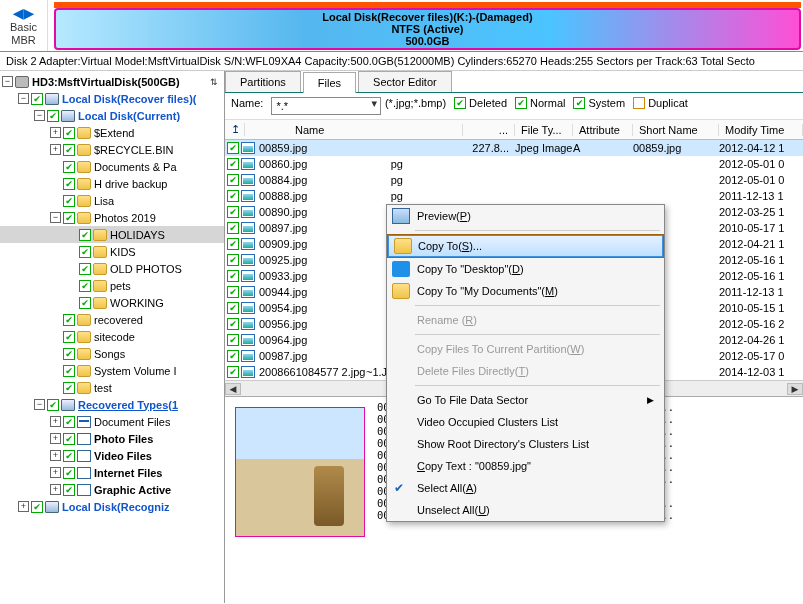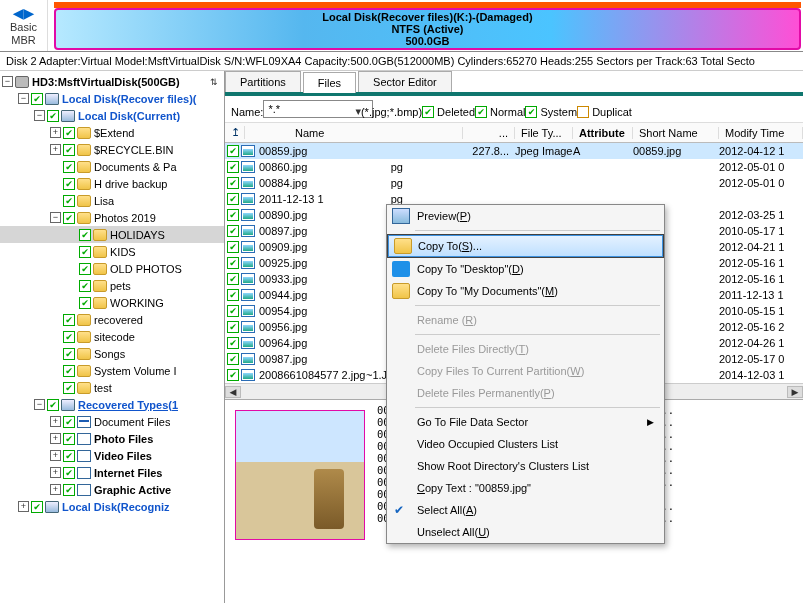--- a/index.html
+++ b/index.html
@@ -28,38 +28,38 @@
 .part-icon { width: 14px; height: 12px; margin-right: 3px; flex-shrink: 0; background: linear-gradient(#eef, #9bd); border: 1px solid #467; border-radius: 1px; }
 .doc-icon { width: 14px; height: 12px; margin-right: 3px; flex-shrink: 0; background: #fff; border: 1px solid #369; position: relative; }
 .doc-icon.blue::after { content:""; position:absolute; left:1px; right:1px; top:3px; height:2px; background:#1b5cb3; }
 .tree-row .txt { overflow: hidden; text-overflow: ellipsis; }
 .hd-txt { font-weight: bold; }
 .part-txt { color: #1155cc; font-weight: bold; }
 .type-txt { color: #1155cc; font-weight: bold; text-decoration: underline; }
 .sel { background: #d6d6d6; }
 .updn { margin-left: auto; width: 14px; font-size: 9px; color: #333; flex-shrink: 0; }
 .right { flex: 1; display: flex; flex-direction: column; overflow: hidden; }
-.tabs { display: flex; border-bottom: 4px solid #0f766e; }
+.tabs { display: flex; border-bottom: 1px solid #0f766e; }
 .tab { padding: 4px 14px; border: 1px solid #aaa; border-bottom: none; margin-right: 2px; background: #f4f4f4; }
 .tab.active { background: #fff; font-weight: normal; position: relative; top: 1px; }
-.filterbar { display: flex; align-items: flex-end; padding: 4px 6px; border-bottom: 1px solid #ddd; white-space: nowrap; }
+.filterbar { display: flex; align-items: flex-start; padding: 4px 6px; gap: 8px; border-bottom: 1px solid #ddd; white-space: nowrap; }
 .filterbar .name-lbl { }
 .filterbar input.filter { width: 110px; border: 1px solid #888; height: 18px; padding: 0 4px; }
 .filterbar .combo-arrow { margin-left: -18px; color: #333; }
 .cbopt { display: flex; align-items: center; gap: 3px; }
 .cb { width: 12px; height: 12px; border: 1px solid #0a0; text-align: center; line-height: 10px; font-size: 9px; }
 .cb.on::before { content:"✔"; color:#0a0; }
 .cb.off { border-color: #c80; }
 .cols { display: flex; border-bottom: 1px solid #bbb; background: #fafafa; height: 20px; align-items: center; }
 .cols > div { padding: 0 6px; border-right: 1px solid #ddd; overflow: hidden; white-space: nowrap; }
 .c-up { width: 20px; text-align: center; color: #036; }
 .c-name { flex: 1; margin-left: 44px; }
 .c-dots { width: 52px; text-align: right; }
 .c-type { width: 58px; }
-.c-attr { width: 60px; font-weight: bold; }
+.c-attr { width: 60px; }
 .c-short { width: 86px; }
 .c-modify { width: 84px; }
 .list { overflow: hidden; position: relative; }
 .row { display: flex; align-items: center; height: 16px; }
 .row .chk { margin-left: 2px; }
 .row .jpg-icon { width: 14px; height: 12px; margin-right: 4px; background: #fff; border: 1px solid #2a6cb5; position: relative; flex-shrink: 0; }
 .row .jpg-icon::after { content:""; position:absolute; left:1px; right:1px; top:3px; bottom:1px; background: linear-gradient(#8fd6ff,#2a8); }
 .row .nm { flex: 1; padding-left: 0; white-space: nowrap; overflow: hidden; }
 .row .sz { width: 52px; text-align: right; padding-right: 6px; }
 .row .ft { width: 58px; }
@@ -76,21 +76,21 @@
 .preview .hex { flex: 1; font-family: Consolas, monospace; font-size: 10.5px; white-space: pre; padding: 4px 0 0 2px; color: #000; overflow: hidden; }
 .ctx-menu { position: absolute; left: 386px; top: 204px; width: 279px; background: #f5f5f5; border: 1px solid #888; box-shadow: 2px 3px 6px rgba(0,0,0,.3); z-index: 50; }
 .ctx-menu .mi { display: flex; align-items: center; height: 22px; padding: 0 10px 0 30px; position: relative; }
 .ctx-menu .mi .icon { position:absolute; left:5px; width:18px; height:16px; }
 .ctx-menu .mi .icon.pic { background: linear-gradient(#cdf,#8bd); border:1px solid #369; }
 .ctx-menu .mi .icon.fld { background: linear-gradient(#ffe08a,#f0c448); border:1px solid #c89b2a; border-radius:2px; }
 .ctx-menu .mi .icon.dsk { background: #1e90e8; border-radius:2px; }
 .ctx-menu .mi .arrow { margin-left: auto; font-size: 9px; }
 .ctx-menu .mi.disabled { color: #999; }
 .ctx-menu .mi.hover { background: linear-gradient(#e4f1ff,#bfe0ff); border: 1px solid #3d92e0; height:22px; margin:-1px; padding: 0 9px 0 29px; }
-.ctx-menu .redbox { border: 2px solid #404040; text-align: center; }
+.ctx-menu .redbox { border: 2px solid #a16207; text-align: center; }
 .ctx-menu .sep { height: 1px; background: #ccc; margin: 3px 4px 3px 28px; }
 .ctx-menu .check { position:absolute; left:7px; color:#1464c0; font-size:12px; }
 u { text-decoration: underline; }
 .snip { position:absolute; right:400px; }
 </style>
 </head>
 <body>
 
 <div class="topbar">
   <div class="nav-arrows">
@@ -327,20 +327,21 @@
         <div class="row">
           <span class="chk">✔</span>
           <span class="jpg-icon"></span>
           <span class="nm">00884.jpg</span>
           <span class="snip">pg</span>
           <span class="md">2012-05-01 0</span>
         </div>
         <div class="row">
           <span class="chk">✔</span>
           <span class="jpg-icon"></span>
+          <span class="nm">00888.jpg</span>
           <span class="snip">pg</span>
           <span class="md">2011-12-13 1</span>
         </div>
         <div class="row">
           <span class="chk">✔</span>
           <span class="jpg-icon"></span>
           <span class="nm">00890.jpg</span>
           <span class="snip">pg</span>
           <span class="md">2012-03-25 1</span>
         </div>
@@ -457,27 +458,24 @@
   <div class="mi">
       <span class="icon fld"></span>
       <span>Copy To "My Documents"(<u>M</u>)</span>
     </div>
   <div class="sep"></div>
   <div class="mi disabled">
       <span>Rename (<u>R</u>)</span>
     </div>
   <div class="sep"></div>
   <div class="mi disabled">
+      <span>Copy Files To Current Partition(<u>W</u>)</span>
+    </div>
+  <div class="mi disabled">
       <span>Delete Files Directly(<u>T</u>)</span>
-    </div>
-  <div class="mi disabled">
-      <span>Copy Files To Current Partition(<u>W</u>)</span>
-    </div>
-  <div class="mi disabled">
-      <span>Delete Files Permanently(<u>P</u>)</span>
     </div>
   <div class="sep"></div>
   <div class="mi">
       <span>Go To File Data Sector</span>
       <span class="arrow">▶</span>
     </div>
   <div class="mi">
       <span>Video Occupied Clusters List</span>
     </div>
   <div class="mi">

